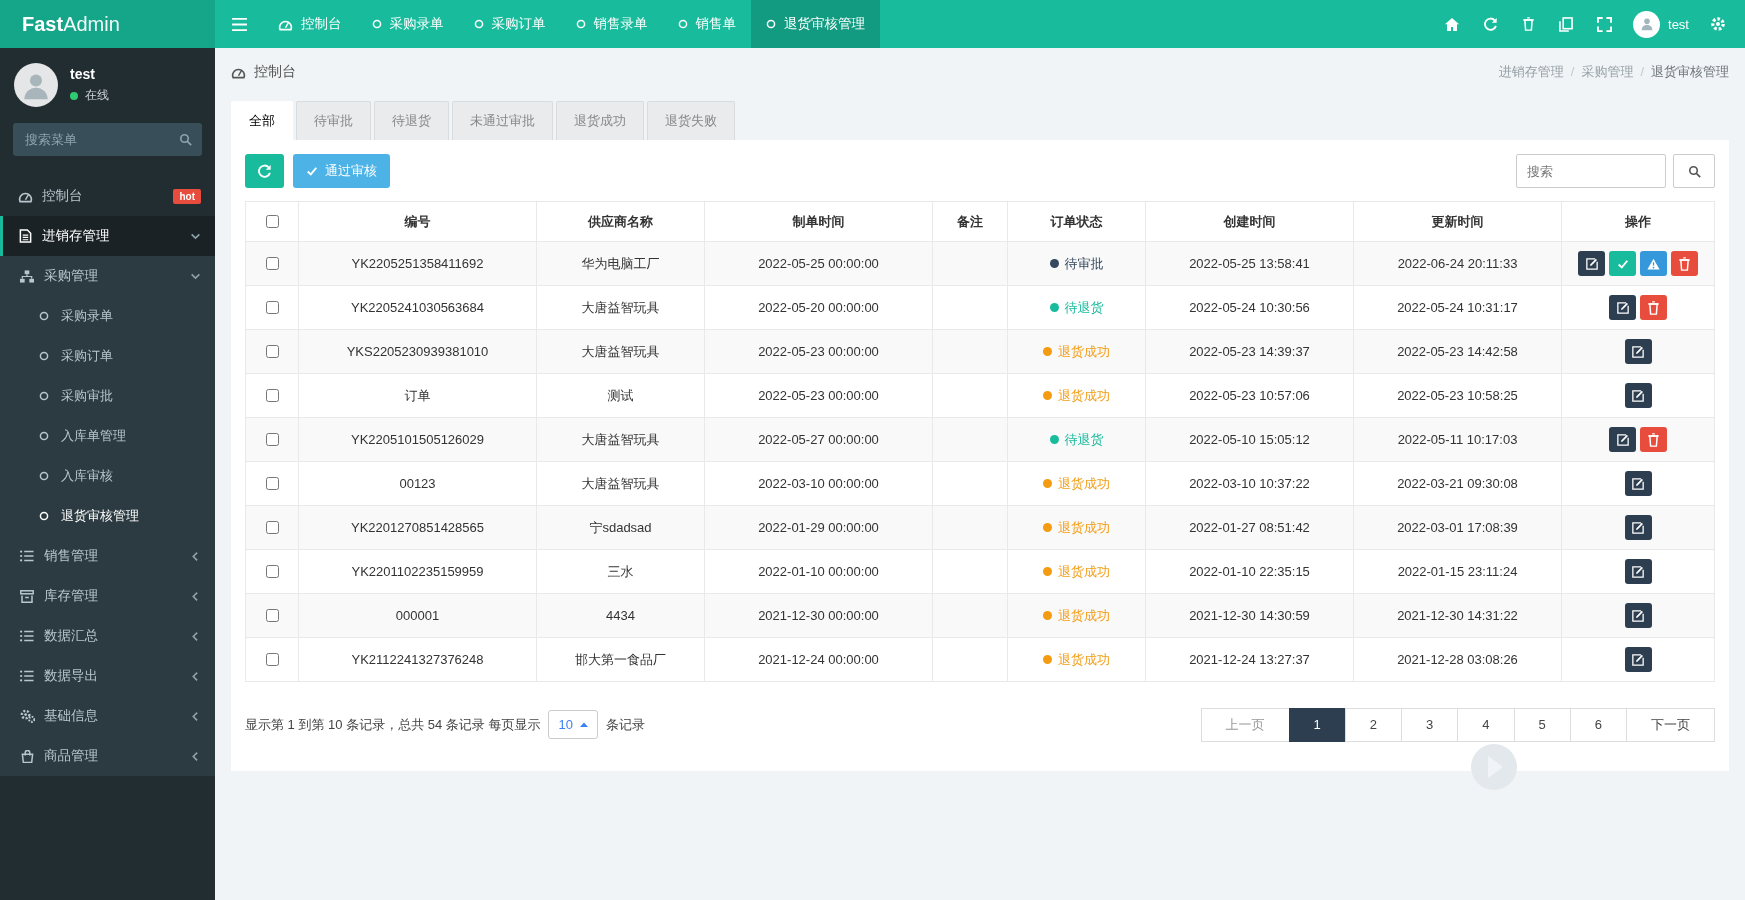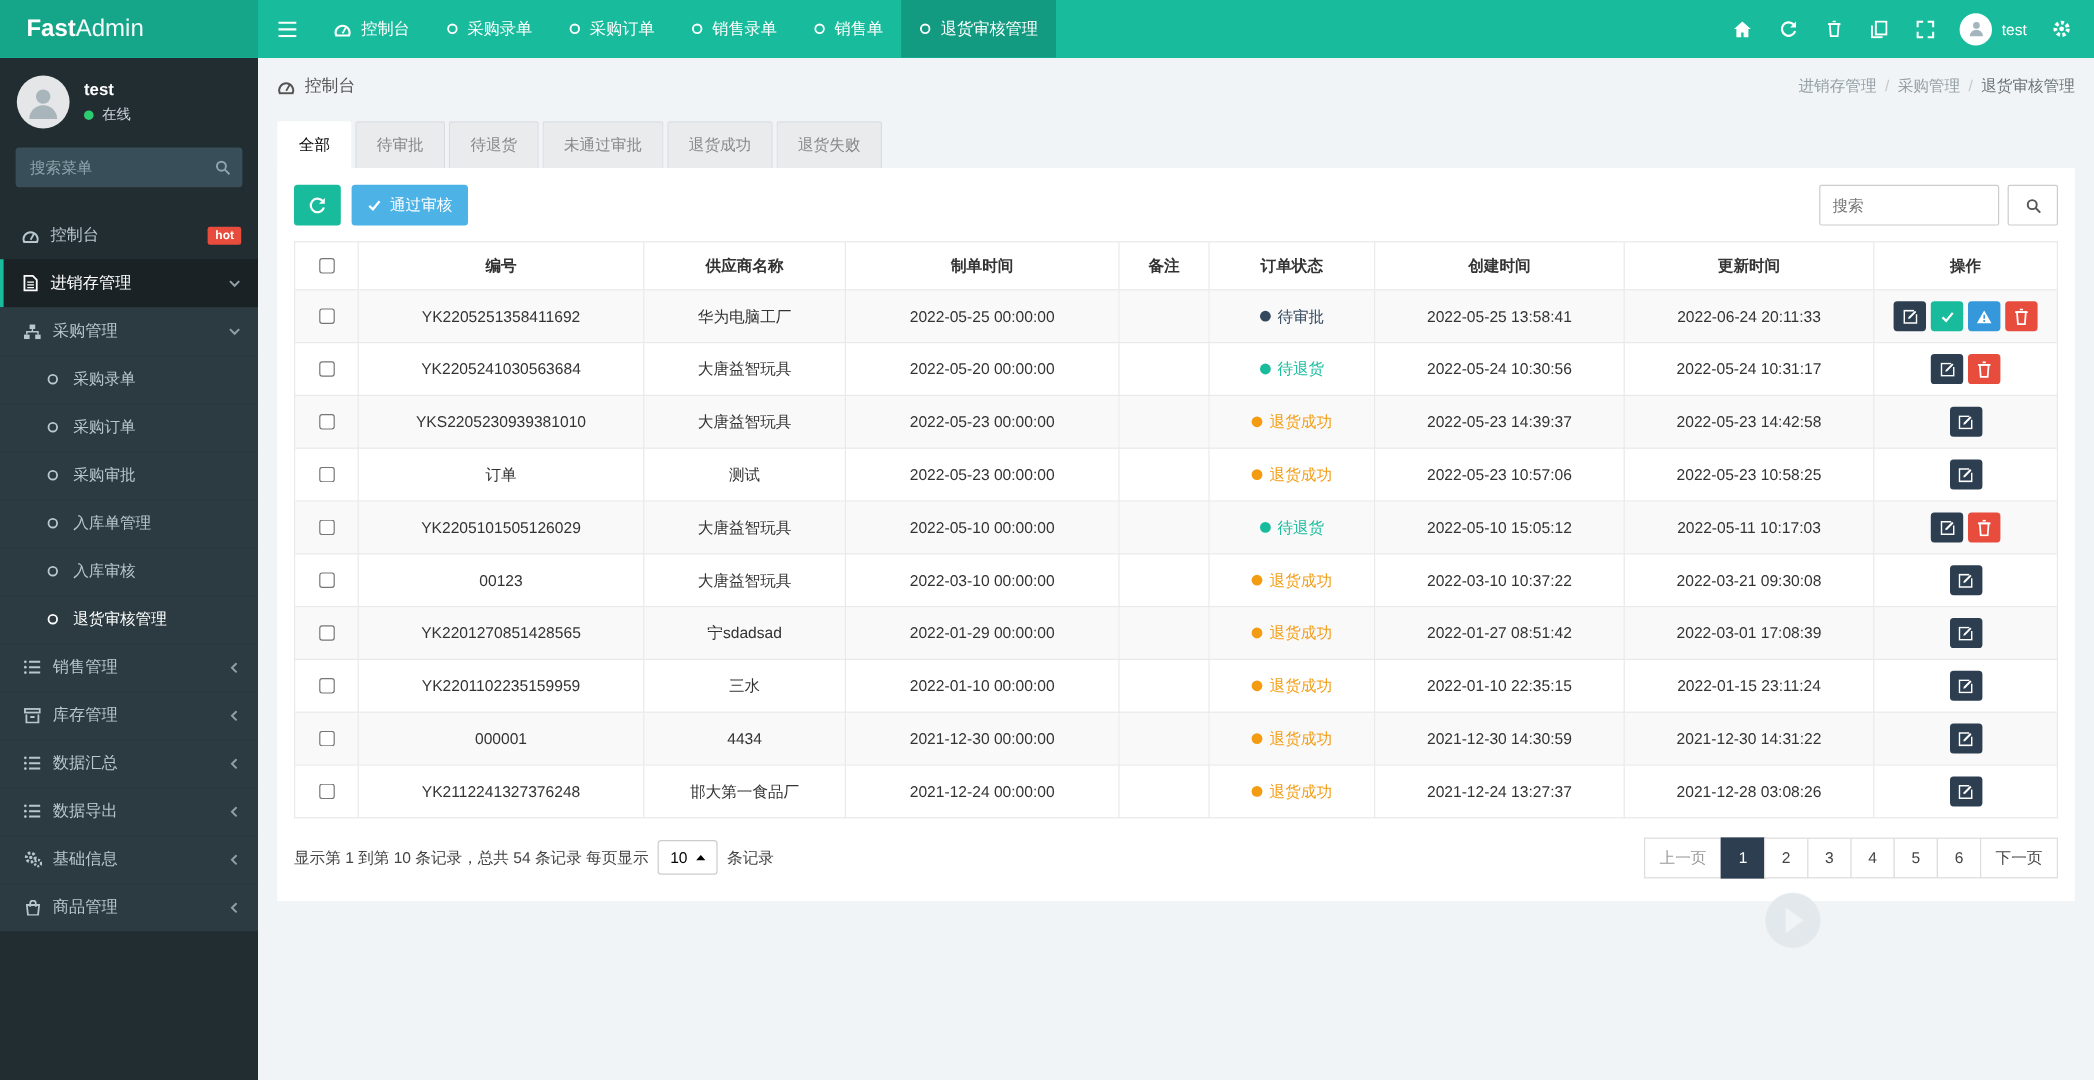--- a/index.html
+++ b/index.html
@@ -78,23 +78,23 @@
   .st-dark{color:#34495e}
   .st-green{color:#18bc9c}
   .st-orange{color:#f39c12}
   .abtn{display:inline-flex;align-items:center;justify-content:center;width:27px;height:25px;border:none;border-radius:3px;color:#fff;margin:0 2px;cursor:pointer;vertical-align:middle}
   .a-edit{background:#2c3e50}
   .a-approve{background:#18bc9c}
   .a-warn{background:#3498db}
   .a-del{background:#e74c3c}
 
   .table-footer{display:flex;align-items:center;margin-top:14px;color:#444;font-size:13px}
-  .page-size{display:inline-flex;align-items:center;gap:7px;border:1px solid #ccc;border-radius:3px;background:#fff;padding:6px 9px;margin:4px 8px;cursor:pointer;color:#000000}
+  .page-size{display:inline-flex;align-items:center;gap:7px;border:1px solid #ccc;border-radius:3px;background:#fff;padding:6px 9px;margin:14px 8px;cursor:pointer;color:#3b82f6}
   .pagination{margin-left:auto;display:flex}
-  .page-btn{min-width:37px;height:34px;display:flex;align-items:center;justify-content:center;padding:0 12px;background:#fff;border:1px solid #ddd;margin-left:-1px;color:#444;cursor:pointer;box-sizing:border-box}
+  .page-btn{min-width:37px;height:34px;display:flex;align-items:center;justify-content:center;padding:0 24px;background:#fff;border:1px solid #ddd;margin-left:-1px;color:#444;cursor:pointer;box-sizing:border-box}
   .page-btn.active{background:#2c3e50;border-color:#2c3e50;color:#fff}
   .page-btn.disabled{color:#999}
 
   .watermark{position:fixed;right:228px;bottom:110px;display:flex;align-items:center;gap:14px;pointer-events:none}
   .wm-logo{width:46px;height:46px;border-radius:50%;background:#e2e8ec;position:relative}
   .wm-logo::after{content:"";position:absolute;left:17px;top:12px;border-left:15px solid #f1f4f6;border-top:11px solid transparent;border-bottom:11px solid transparent}
   .wm-text{font-size:34px;font-weight:700;letter-spacing:9px;color:#e2e8ec}
 </style>
 </head>
 <body>
@@ -598,21 +598,21 @@
                       <path d="M10.5 1H1v12h12V4.5" fill="none" stroke="currentColor" stroke-width="1.5"></path>
                       <path d="M4.8 9.2l1.8-.5 6.2-6.3L11.4 1 5.2 7.3z" fill="currentColor"></path>
                     </svg>
                   </span>
                 </button></td>
             </tr>
             <tr>
               <td class="chk"><input type="checkbox" style=""></td>
               <td>YK2205101505126029</td>
               <td>大唐益智玩具</td>
-              <td>2022-05-10 00:00:00</td>
+              <td>2022-05-27 00:00:00</td>
               <td></td>
               <td><span class="status st-green"><span class="dot"></span>待退货</span></td>
               <td>2022-05-10 15:05:12</td>
               <td>2022-05-11 10:17:03</td>
               <td><button class="abtn a-edit">
                   <span class="ic">
                     <svg width="12" height="12" viewBox="0 0 14 14">
                       <path d="M10.5 1H1v12h12V4.5" fill="none" stroke="currentColor" stroke-width="1.5"></path>
                       <path d="M4.8 9.2l1.8-.5 6.2-6.3L11.4 1 5.2 7.3z" fill="currentColor"></path>
                     </svg>

